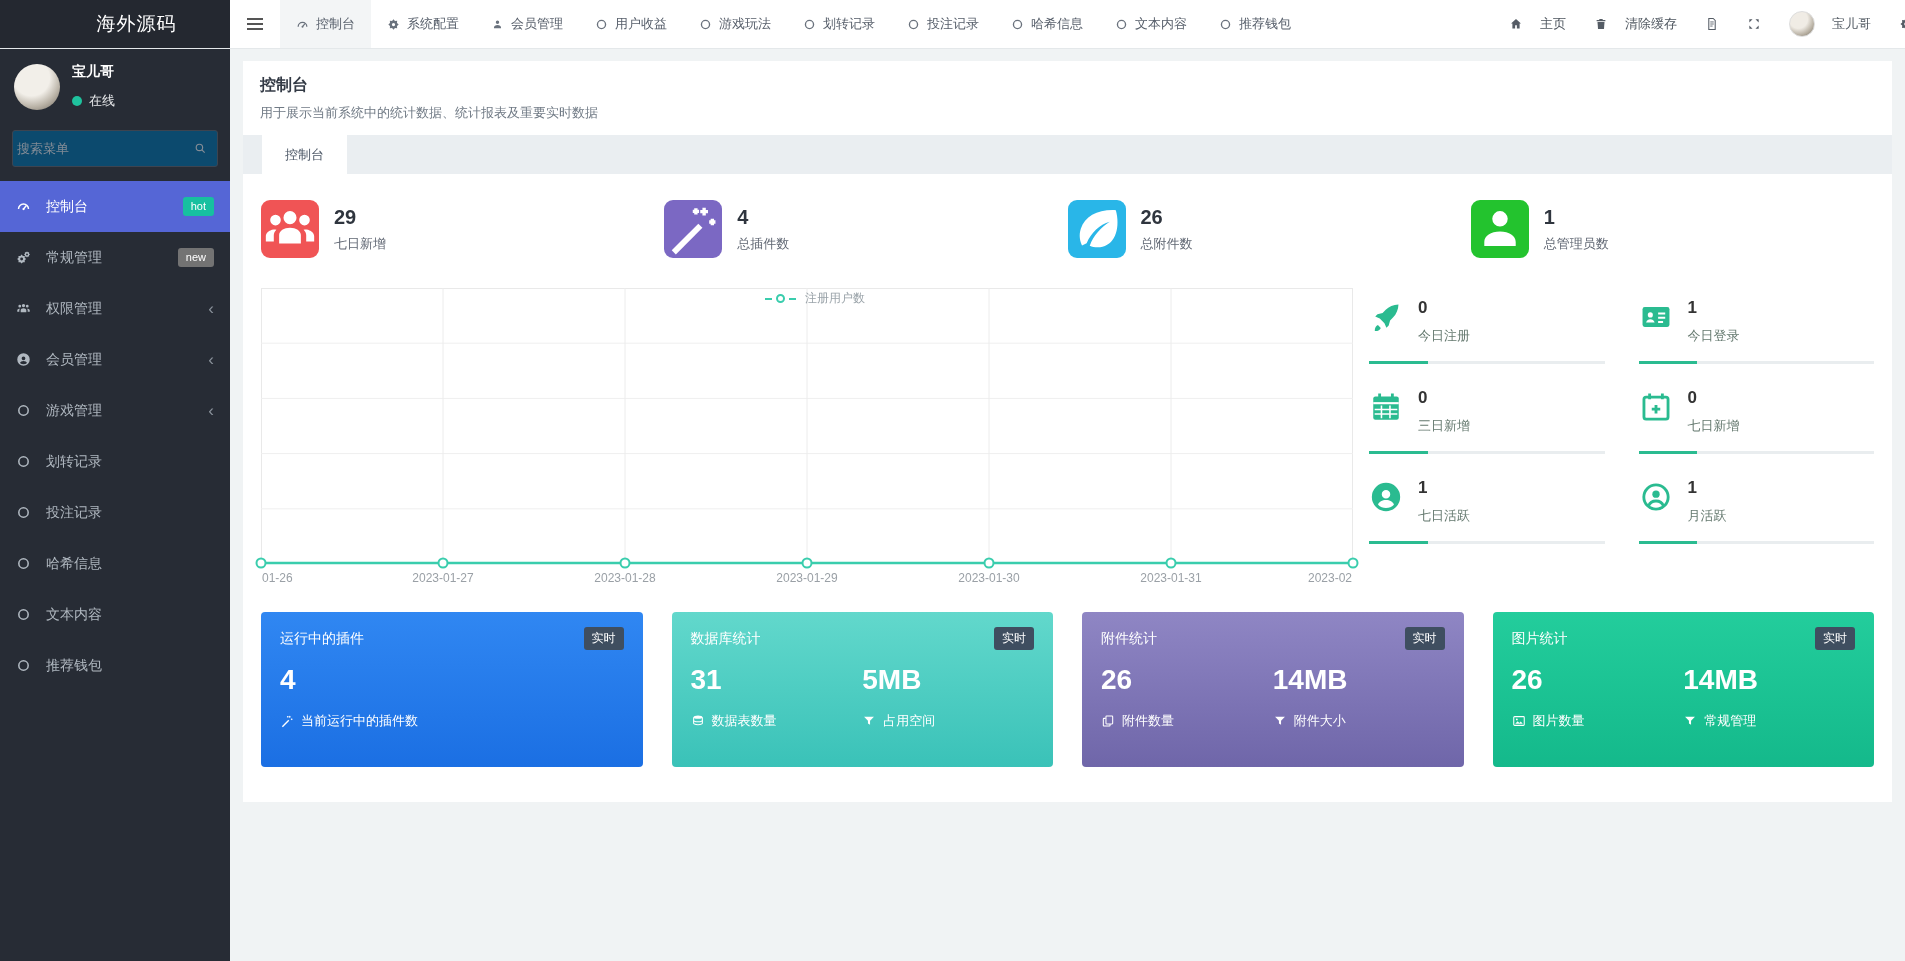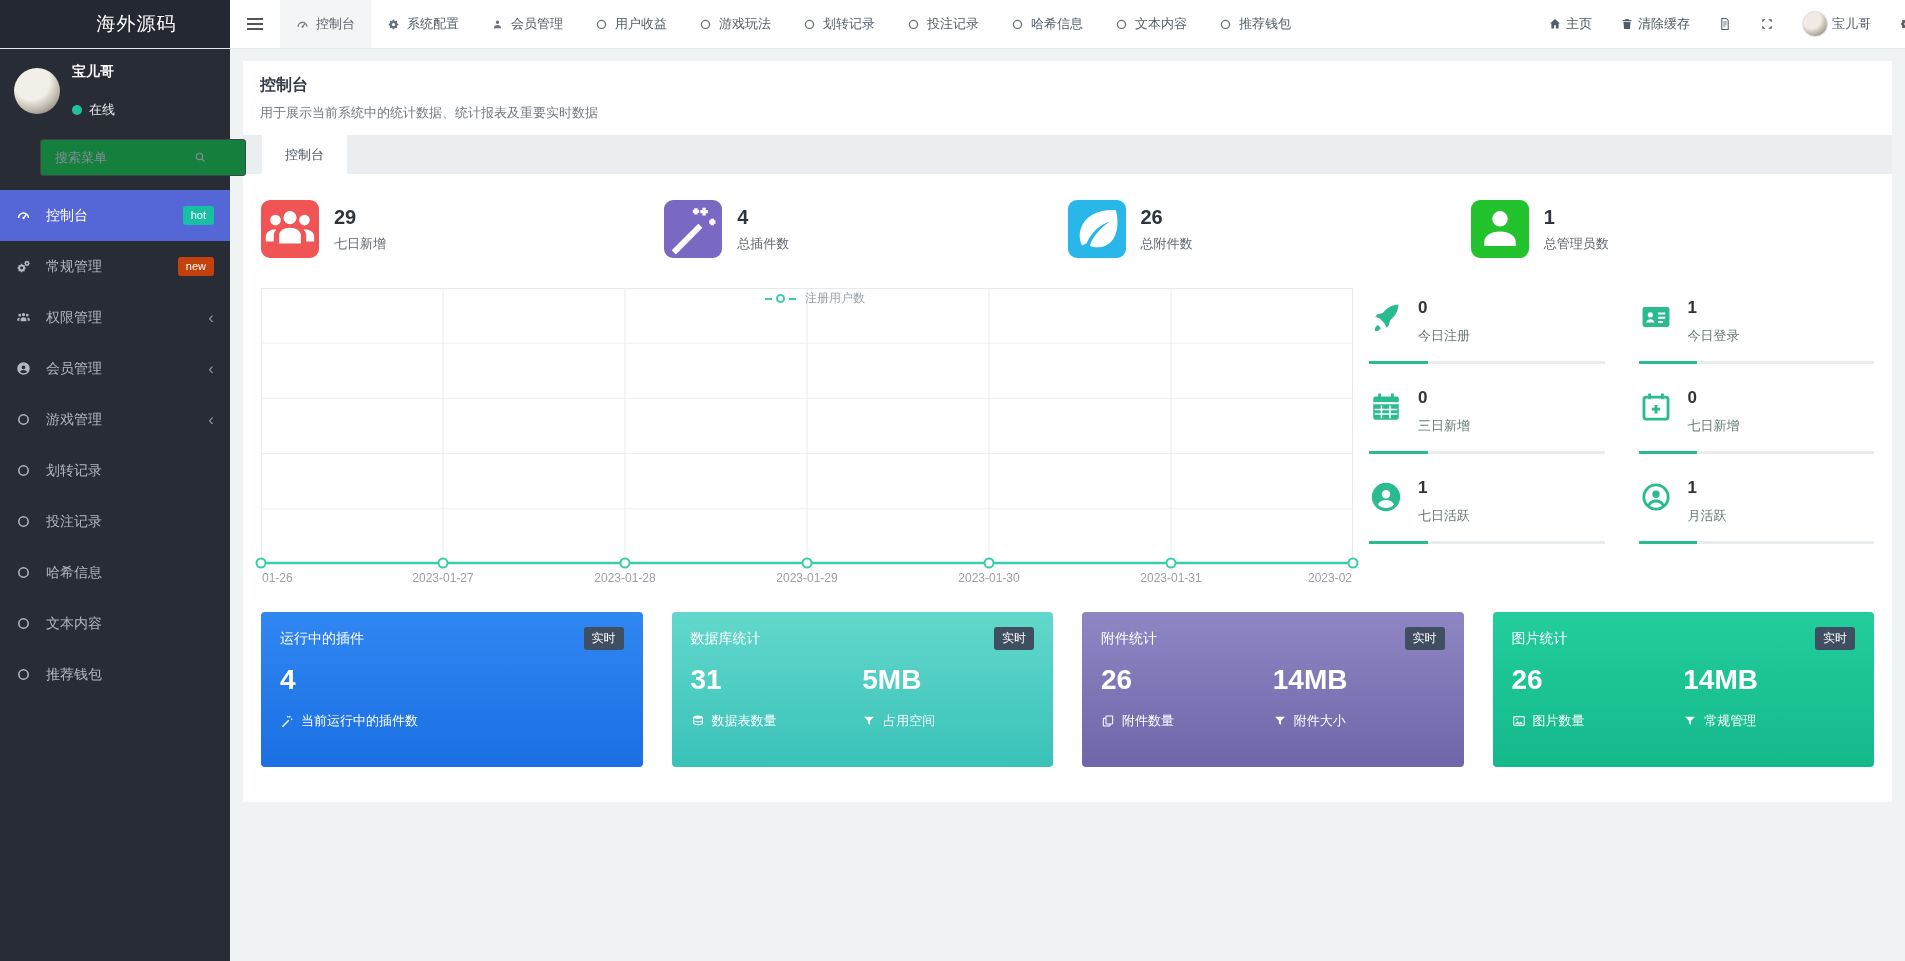--- a/index.html
+++ b/index.html
@@ -10,38 +10,38 @@
   
   .navbar { height:49px; background:#fff; display:flex; align-items:stretch; border-bottom:1px solid #e4e8ea; }
   .logo { width:230px; background:#242830; color:#fff; font-size:19px; display:flex; align-items:center; justify-content:center; letter-spacing:1px; flex:none;padding-left:43px; }
   .hamburger { width:50px; display:flex; align-items:center; justify-content:center; flex-direction:column; gap:3px; cursor:pointer; }
   .hamburger i { width:16px; height:2px; background:#555; display:block; }
   .nav-tabs { display:flex; align-items:stretch; }
   .nav-tab { display:flex; align-items:center; gap:7px; padding:0 16px; font-size:13px; color:#565e6a; cursor:pointer; white-space:nowrap; }
   .nav-tab .icon { font-size:13px; color:#6a727d; }
   .nav-tab.active { background:#f3f5f6; }
   .nav-right { margin-left:auto; display:flex; align-items:center; }
-  .nav-right > * { display:flex; align-items:center; gap:4px; padding:0 14px; height:49px; font-size:13px; color:#4e565f; cursor:pointer; }
+  .nav-right > * { display:flex; align-items:center; gap:17px; padding:0 14px; height:49px; font-size:13px; color:#4e565f; cursor:pointer; }
   .nav-right .icon { font-size:14px; color:#555c65; }
   .nav-avatar { width:26px; height:26px; border-radius:50%; background:radial-gradient(circle at 35% 30%, #f0ece5 0 40%, #b5ad9f 70%, #6b655c); border:1px solid #ddd; flex:none; }
   .edge-gear { padding-right:0 !important; margin-right:-8px; }
 
   
   .body-row { display:flex; height:912px; }
   .sidebar { width:230px; flex:none; background:#272c35; height:100%; }
   .main { flex:1; padding:12px 13px 0; overflow:hidden; }
 
   
   .user-panel { display:flex; gap:12px; padding:14px 14px 10px; align-items:center; }
   .avatar { width:46px; height:46px; border-radius:50%; background:radial-gradient(circle at 38% 30%, #f2efe9 0 42%, #b9b2a6 68%, #655f56); flex:none; }
   .u-name { color:#fff; font-size:14px; font-weight:bold; }
-  .u-status { display:flex; align-items:center; gap:7px; margin-top:20px; color:#e8eaec; font-size:13px; }
+  .u-status { display:flex; align-items:center; gap:7px; margin-top:11px; color:#e8eaec; font-size:13px; }
   .u-dot { width:10px; height:10px; border-radius:50%; background:#1fc29e; }
   .search-box { margin:10px 12px 14px; position:relative; }
-  .search-box input { width:100%; height:37px; background:#15803d; border:1px solid #3d4450; border-radius:3px; color:#cdd3d9; font-size:13px; padding:0 34px 0 14px; outline:none;margin-left:28px; }
+  .search-box input { width:100%; height:37px; background:#0c4a6e; border:1px solid #3d4450; border-radius:3px; color:#cdd3d9; font-size:13px; padding:0 34px 0 4px; outline:none; }
   .search-box input::placeholder { color:#848c96; }
   .search-box .icon { position:absolute; right:11px; top:11px; font-size:14px; color:#848c96; }
   .menu { list-style:none; margin-top:6px; }
   .menu-item { height:51px; display:flex; align-items:center; gap:13px; padding:0 16px; color:#b0b8c0; font-size:14px; cursor:pointer; }
   .menu-item .icon { font-size:15px; width:17px; }
   .menu-item.active { background:#5566d6; color:#fff; }
   .m-badge { margin-left:auto; font-size:11px; color:#fff; border-radius:3px; padding:2px 8px; line-height:1.3; }
   .m-chevron { margin-left:auto; color:#8a929b; font-size:17px; line-height:1; }
 
   
@@ -263,21 +263,21 @@
           <span class="m-badge" style="background: rgb(23, 192, 160);">hot</span>
         </li>
         <li class="menu-item">
           <span class="icon">
             <svg viewBox="0 0 24 24">
               <path fill-rule="evenodd" d="M16.20 14.50L13.90 16.53L14.09 19.59L11.03 19.40L9.00 21.70L6.97 19.40L3.91 19.59L4.10 16.53L1.80 14.50L4.10 12.47L3.91 9.41L6.97 9.60L9.00 7.30L11.03 9.60L14.09 9.41L13.90 12.47Z M11.3 14.5 A2.3 2.3 0 1 0 6.7 14.5 A2.3 2.3 0 1 0 11.3 14.5 Z" fill="currentColor"></path>
               <path fill-rule="evenodd" d="M22.40 7.00L20.83 8.34L20.99 10.39L18.94 10.23L17.60 11.80L16.26 10.23L14.21 10.39L14.37 8.34L12.80 7.00L14.37 5.66L14.21 3.61L16.26 3.77L17.60 2.20L18.94 3.77L20.99 3.61L20.83 5.66Z M19.1 7 A1.5 1.5 0 1 0 16.1 7 A1.5 1.5 0 1 0 19.1 7 Z" fill="currentColor"></path>
             </svg>
           </span>
           <span>常规管理</span>
-          <span class="m-badge" style="background: #c2410c;">new</span>
+          <span class="m-badge" style="background: #737373;">new</span>
         </li>
         <li class="menu-item">
           <span class="icon">
             <svg viewBox="0 0 24 24">
               <path d="M6 10.5a2.2 2.2 0 1 0 0-4.4 2.2 2.2 0 0 0 0 4.4zM18 10.5a2.2 2.2 0 1 0 0-4.4 2.2 2.2 0 0 0 0 4.4zM12 10a2.7 2.7 0 1 0 0-5.4A2.7 2.7 0 0 0 12 10zM12 11.5c-2.5 0-4.5 1.3-4.5 3V18h9v-3.5c0-1.7-2-3-4.5-3zM5.2 12.2C3.3 12.5 2 13.6 2 15v2.2h3.3v-2.6c0-.9.4-1.7 1.1-2.3-.4-.1-.8-.1-1.2-.1zM18.8 12.2c-.4 0-.8 0-1.2.1.7.6 1.1 1.4 1.1 2.3v2.6H22V15c0-1.4-1.3-2.5-3.2-2.8z" fill="currentColor"></path>
             </svg>
           </span>
           <span>权限管理</span>
           <span class="m-chevron">‹</span>
         </li>

